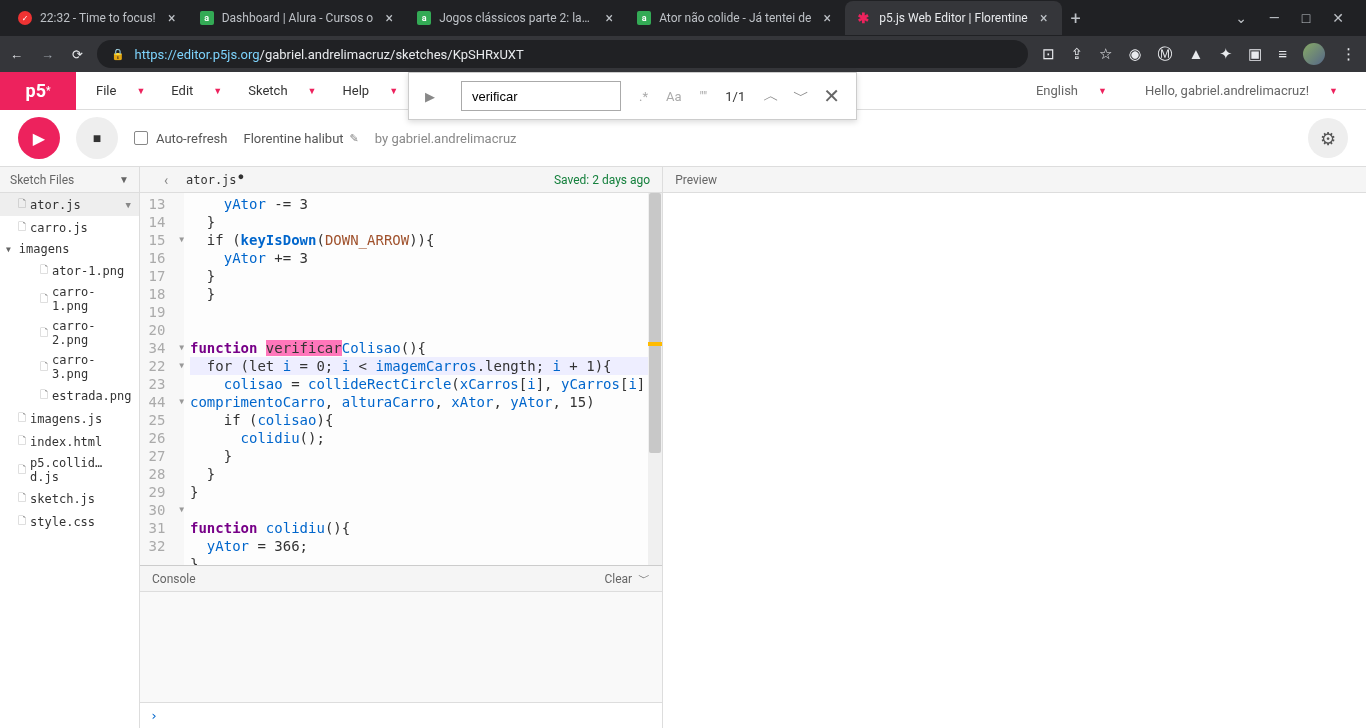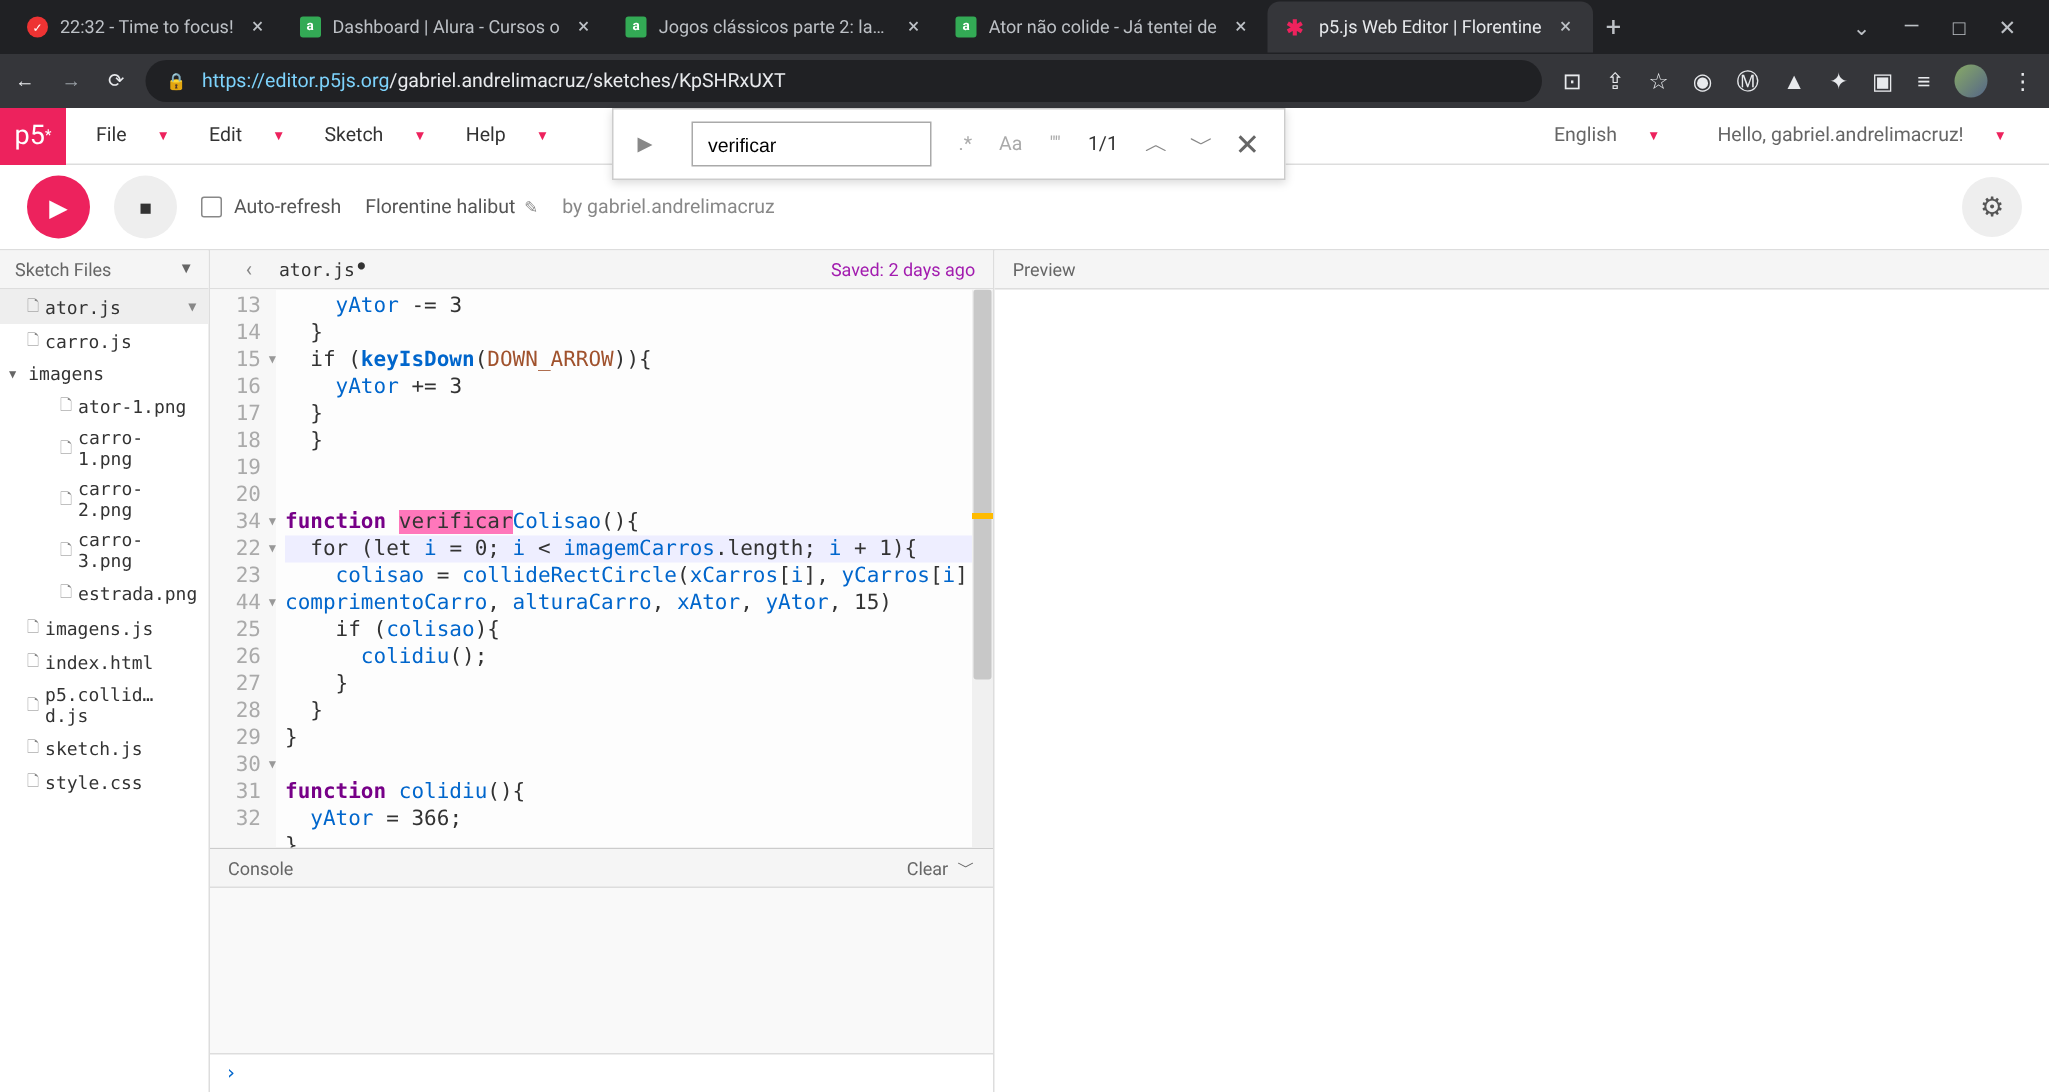--- a/index.html
+++ b/index.html
@@ -21,21 +21,21 @@
 .navicons { display: flex; gap: 18px; color: #9aa0a6; align-items:center; }
 .navicons .enabled { color: #e8eaed; }
 .url { flex: 1; background: #202124; border-radius: 20px; height: 28px; display: flex; align-items: center; padding: 0 14px; color: #e8eaed; font-size: 13px; gap: 10px; }
 .url .lock { font-size: 11px; }
 .url .dim { color: #7dd3fc; }
 .rignav { display: flex; gap: 16px; color: #e8eaed; align-items:center; font-size:15px;}
 .avatar-img { width: 22px; height: 22px; border-radius: 50%; background: linear-gradient(135deg,#8a6,#568); }
 
 
 .p5row { display: flex; height: 38px; border-bottom: 1px solid #ddd; align-items: center; position: relative; }
-.p5logo { width: 44px; height: 38px; background: #ed225d; color: #fff; display: flex; align-items: center; justify-content: center; font-weight: normal; font-size: 18px; text-align: center; }
+.p5logo { width: 76px; height: 38px; background: #ed225d; color: #fff; display: flex; align-items: center; justify-content: center; font-weight: bold; font-size: 18px; text-align: center; }
 .p5logo sup { font-size: 10px; }
 .menus { display: flex; gap: 6px; padding-left: 10px; }
 .menu { padding: 6px 10px; color: #333; font-size: 13px; display:flex; align-items:center; gap:20px;}
 .menu .caret { color: #ed225d; font-size: 9px; }
 .rightmenu { margin-left: auto; display: flex; gap: 18px; padding-right: 18px; align-items:center; }
 .rightmenu .menu { color: #666; }
 
 
 .findbar { position: absolute; top: 0; left: 408px; background: #fff; border: 1px solid #ccc; box-shadow: 0 2px 6px rgba(0,0,0,0.15); height: 48px; display: flex; align-items: center; padding: 0 16px; gap: 18px; z-index: 10; }
 .findplay { color: #888; font-size: 13px; margin-right: 8px;}
@@ -67,25 +67,25 @@
 .fitem.folder::before { content:"▼"; font-size:8px; margin-left:-12px; margin-right:4px; color:#666;}
 .fitem .ficon { color: #888; font-size: 10px; }
 .fitem.nested { padding-left: 40px; }
 .fitem .fcaret { margin-left:auto; font-size:9px; color:#888;}
 
 .editor-area { flex: 1; display: flex; flex-direction: column; border-top:1px solid #ddd;}
 .edhead { height: 26px; background: #f5f5f5; display: flex; align-items: center; padding: 0 12px; border-bottom: 1px solid #ddd; font-size: 12px; color: #666; }
 .collapse-btn { width: 28px; text-align: center; font-size: 14px; color: #888; }
 .fname { font-family: Menlo, monospace; color:#333; margin-left: 6px;}
 .fname .dot::after{content:"●"; font-size:8px; vertical-align: super; margin-left:2px;}
-.saved { margin-left: auto; color: #a21caf; }
+.saved { margin-left: auto; color: #15803d; }
 
 .code-scroll { flex: 1; display: flex; overflow: hidden; position: relative; background: #fdfdfd;}
 .gutter { width: 44px; background: #f7f7f7; text-align: right; padding: 2px 2px 0 0; font-family: Menlo, Consolas, monospace; font-size: 14px; color: #aaa; line-height: 18px; }
-.gutter div { padding-right: 8px; position:relative;}
+.gutter div { padding-right: 8px; position:relative;text-align:center;}
 .gutter .fold::after { content:"▼"; position:absolute; right:-2px; font-size:8px; color:#999;}
 .code { flex: 1; font-family: Menlo, Consolas, monospace; font-size: 14px; line-height: 18px; padding: 2px 0 0 6px; white-space: pre; color: #333; }
 .code .kw { color: #708; font-weight: bold; }
 .code .fn { color: #06c; font-weight: bold; }
 .code .fn2 { color: #06c; }
 .code .const { color: #a0522d; }
 .code .var { color: #06c; }
 .code .hl { background: #f7b; }
 .code .line.active { background: #eef; display:inline-block; width:100%;}
 .scrollbar { position:absolute; right:0; top:0; width:14px; height:100%; background:#f0f0f0; }

